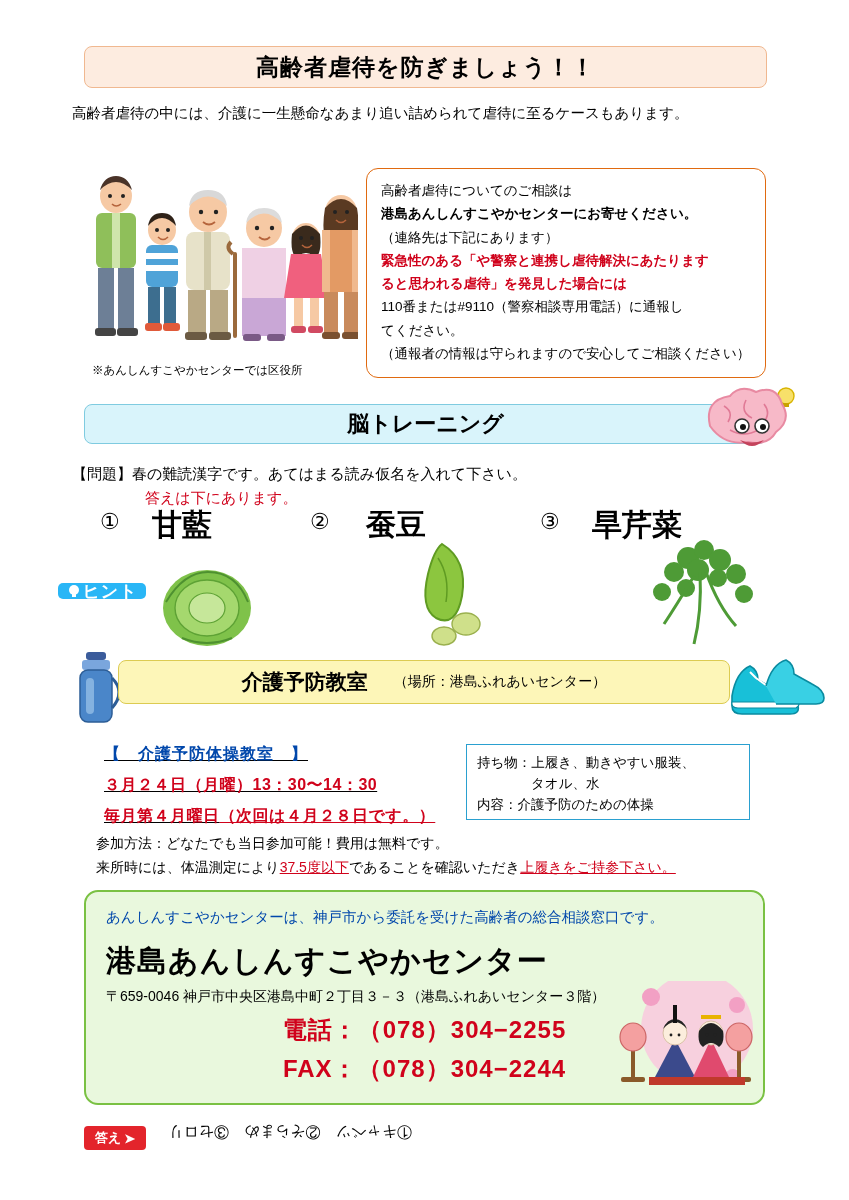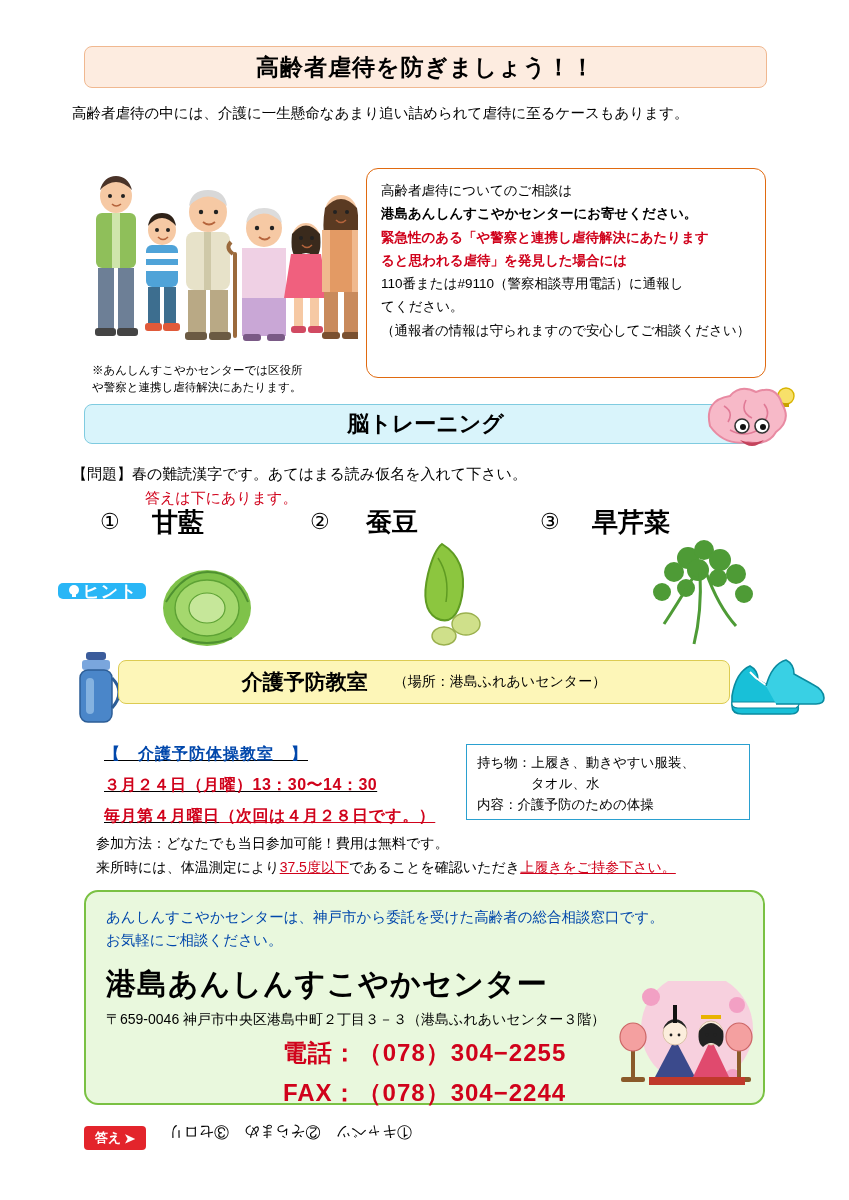--- a/index.html
+++ b/index.html
@@ -91,21 +91,21 @@
     left: 72px; top: 465px;
     font-size: 15px;
   }
   .q-ans {
     position: absolute;
     left: 145px; top: 489px;
     font-size: 15px;
     color: #d0021b;
   }
   .kanji-row { position: absolute; top: 505px; left: 0; width: 849px; height: 40px; }
-  .kanji-item { position: absolute; font-size: 26px; font-weight: bold; }
+  .kanji-item { position: absolute; font-size: 30px; font-weight: bold; }
   .kanji-num  { position: absolute; font-size: 22px; }
   .hint-badge {
     position: absolute;
     left: 58px; top: 583px;
     width: 88px; height: 16px;
     background: #29b6f6;
     border-radius: 5px;
     color: #fff;
     font-size: 17px;
     font-weight: bold;
@@ -282,26 +282,26 @@
     <path d="M252 62 h22 v62 h-22z" fill="#e39a64"></path>
     <rect x="246" y="124" width="14" height="42" fill="#c98a5c"></rect>
     <rect x="266" y="124" width="14" height="42" fill="#c98a5c"></rect>
     <rect x="244" y="164" width="18" height="7" rx="3" fill="#7a5030"></rect>
     <rect x="264" y="164" width="18" height="7" rx="3" fill="#7a5030"></rect>
   </svg>
 </div>
 
 <div class="note-under-family">
   <div>※あんしんすこやかセンターでは区役所</div>
-  <div>や警察と連携し虐待解決にあたります。</div>
 </div>
 
 <div class="consult-box">
   <p>高齢者虐待についてのご相談は</p>
   <p class="c-bold">港島あんしんすこやかセンターにお寄せください。</p>
+  <p class="c-small">（連絡先は下記にあります）</p>
   <p class="c-red">緊急性のある「や警察と連携し虐待解決にあたります</p>
   <p class="c-red">ると思われる虐待」を発見した場合には</p>
   <p class="c-num">110番または#9110（警察相談専用電話）に通報し</p>
   <p class="c-num">てください。</p>
   <p class="c-small">（通報者の情報は守られますので安心してご相談ください）</p>
 </div>
 
 <div class="bt-bar">
   <span class="t">脳トレーニング</span>
 </div>
@@ -418,21 +418,20 @@
 <div class="join-text">
   <div>参加方法：どなたでも当日参加可能！費用は無料です。</div>
   <div>
     <span>来所時には、体温測定により</span><span class="red-u">37.5度以下</span><span>であることを確認いただき</span><span class="red-u">上履きをご持参下さい。</span>
   </div>
 </div>
 
 <div class="green-box">
   <div class="gb-lead">
     <div>あんしんすこやかセンターは、神戸市から委託を受けた高齢者の総合相談窓口です。</div>
-    <div>お気軽にご相談ください。</div>
   </div>
   <div class="gb-name">港島あんしんすこやかセンター</div>
   <div class="gb-addr">〒659-0046 神戸市中央区港島中町２丁目３－３（港島ふれあいセンター３階）</div>
   <div class="gb-tel">電話：（078）304−2255</div>
   <div class="gb-tel">FAX：（078）304−2244</div>
 
   <div class="hina">
     <svg width="170" height="120" viewBox="0 0 170 120">
       <circle cx="110" cy="48" r="56" fill="#f9c9de" opacity="0.85"></circle>
       <g fill="#f2a0c4">

